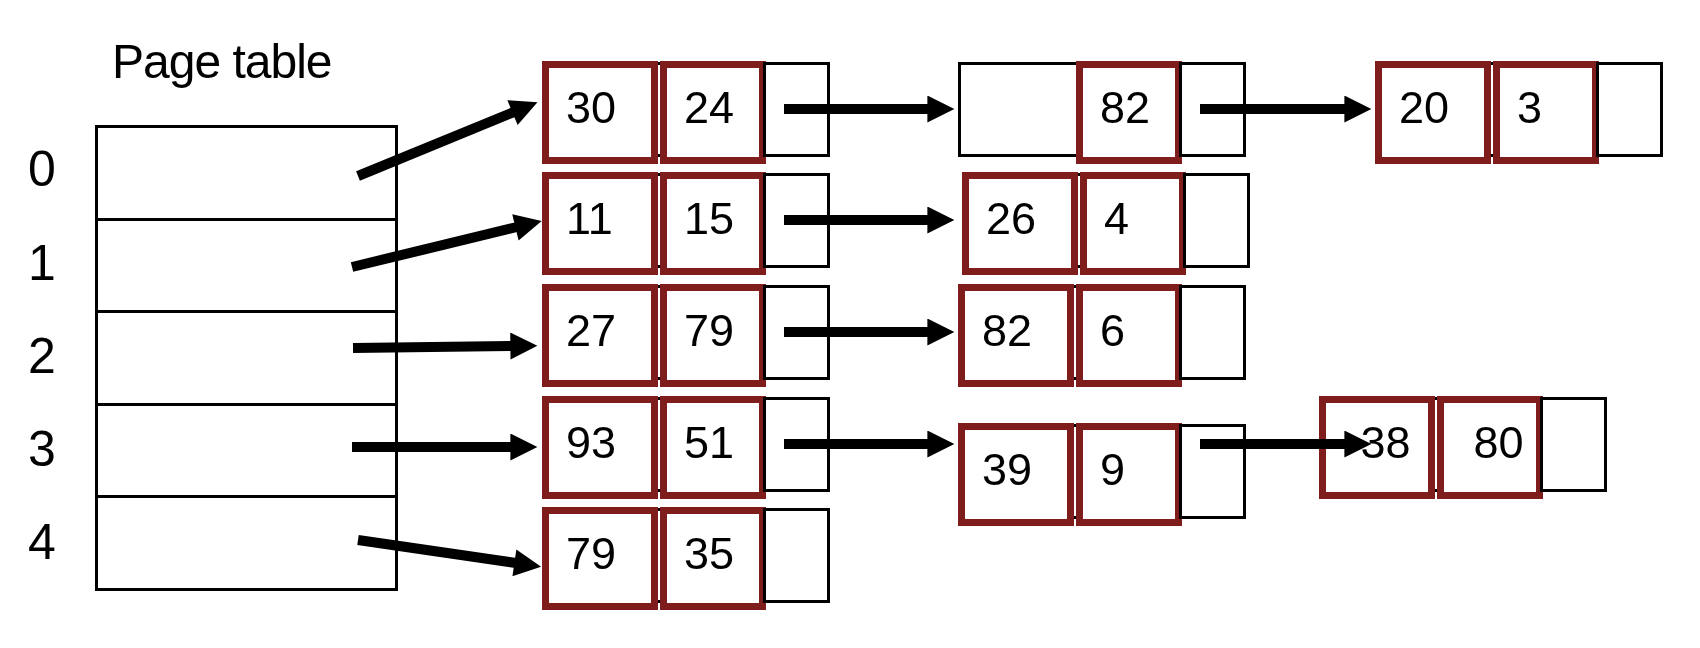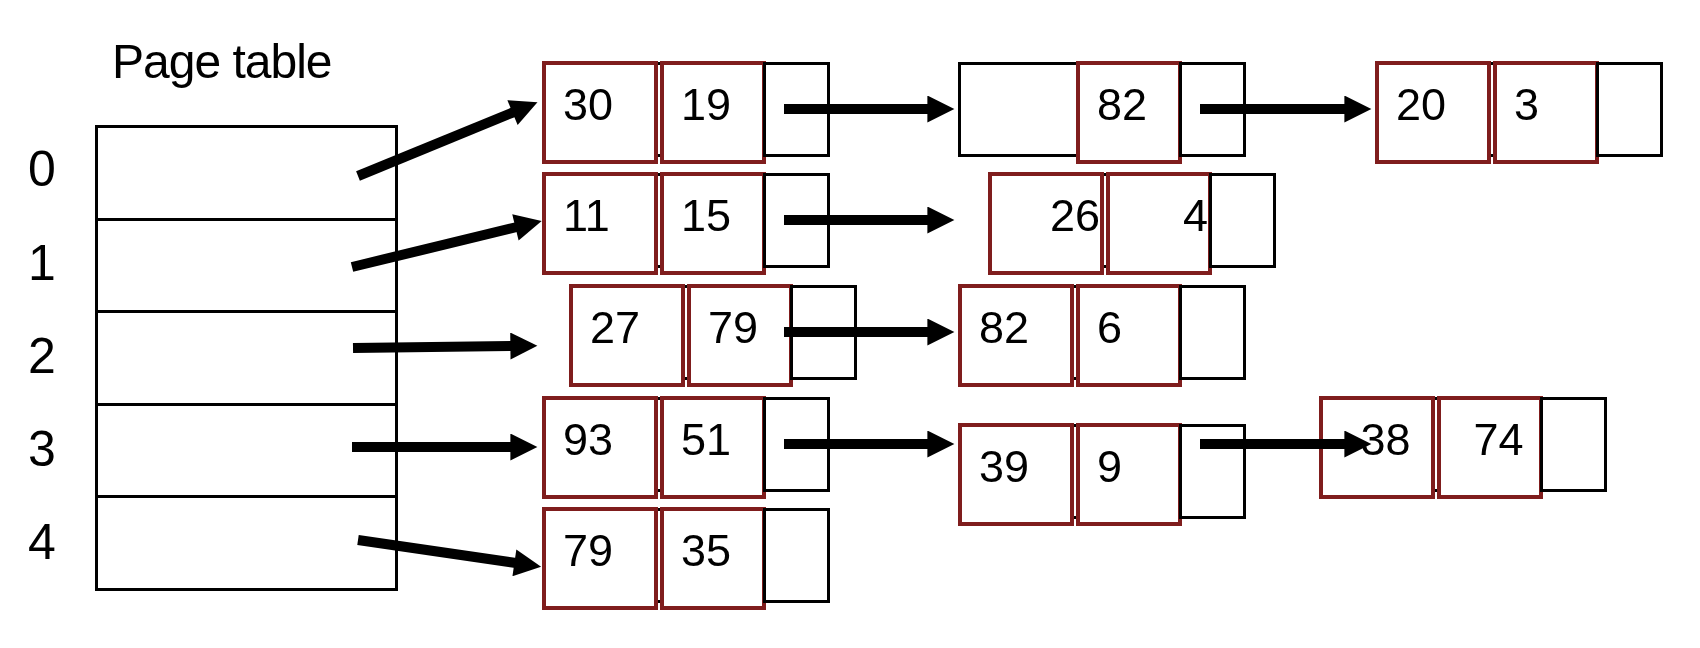--- a/index.html
+++ b/index.html
@@ -20,21 +20,21 @@
   .prow:first-child{border-top:none;}
   .rowlabel{
     position:absolute;left:14px;width:56px;text-align:center;font-size:50px;
     transform:translateY(-54%);line-height:1;
   }
   .node{
     position:absolute;width:288px;height:95px;border:3px solid #000;
     box-sizing:border-box;background:#fff;
   }
   .vcell{
-    position:absolute;top:-4px;height:103px;border:4px solid #7f1d1d;
+    position:absolute;top:-4px;height:103px;border:7px solid #7f1d1d;
     box-sizing:border-box;background:#fff;font-size:45px;line-height:1;
     padding:17px 0 0 17px;
   }
   .vcell.c1{left:-3px;width:116px;}
   .vcell.c2{left:115px;width:106px;}
   .pcell{
     position:absolute;top:-3px;right:-3px;width:67px;height:95px;
     border-left:3px solid #000;box-sizing:border-box;background:transparent;
   }
   #arrows{position:absolute;left:0;top:0;z-index:10;pointer-events:none;}
@@ -54,43 +54,43 @@
   <div id="labels">
       <div class="rowlabel" style="top: 171px;">0</div>
       <div class="rowlabel" style="top: 265px;">1</div>
       <div class="rowlabel" style="top: 358px;">2</div>
       <div class="rowlabel" style="top: 451px;">3</div>
       <div class="rowlabel" style="top: 544px;">4</div>
     </div>
   <div id="nodes">
       <div class="node" style="left: 542px; top: 62px;">
         <div class="vcell c1">30</div>
-        <div class="vcell c2">19</div>
+        <div class="vcell c2">24</div>
         <div class="pcell"></div>
       </div>
       <div class="node" style="left: 958px; top: 62px;">
         <div class="vcell c2">82</div>
         <div class="pcell"></div>
       </div>
       <div class="node" style="left: 1375px; top: 62px; padding-left: 16px;">
         <div class="vcell c1">20</div>
         <div class="vcell c2">3</div>
         <div class="pcell"></div>
       </div>
       <div class="node" style="left: 542px; top: 173px;">
         <div class="vcell c1">11</div>
         <div class="vcell c2">15</div>
         <div class="pcell"></div>
       </div>
-      <div class="node" style="left: 988px; top: 173px; text-align: right;">
+      <div class="node" style="left: 962px; top: 173px;">
         <div class="vcell c1">26</div>
         <div class="vcell c2">4</div>
         <div class="pcell"></div>
       </div>
-      <div class="node" style="left: 569px; top: 285px;">
+      <div class="node" style="left: 542px; top: 285px;">
         <div class="vcell c1">27</div>
         <div class="vcell c2">79</div>
         <div class="pcell"></div>
       </div>
       <div class="node" style="left: 958px; top: 285px;">
         <div class="vcell c1">82</div>
         <div class="vcell c2">6</div>
         <div class="pcell"></div>
       </div>
       <div class="node" style="left: 542px; top: 397px;">
@@ -98,21 +98,21 @@
         <div class="vcell c2">51</div>
         <div class="pcell"></div>
       </div>
       <div class="node" style="left: 958px; top: 380px; margin-top: 44px;">
         <div class="vcell c1">39</div>
         <div class="vcell c2">9</div>
         <div class="pcell"></div>
       </div>
       <div class="node" style="left: 1319px; top: 397px; text-align: center;">
         <div class="vcell c1">38</div>
-        <div class="vcell c2">74</div>
+        <div class="vcell c2">80</div>
         <div class="pcell"></div>
       </div>
       <div class="node" style="left: 542px; top: 508px;">
         <div class="vcell c1">79</div>
         <div class="vcell c2">35</div>
         <div class="pcell"></div>
       </div>
     </div>
   <svg id="arrows" width="1700" height="648" viewBox="0 0 1700 648">
     <defs>

